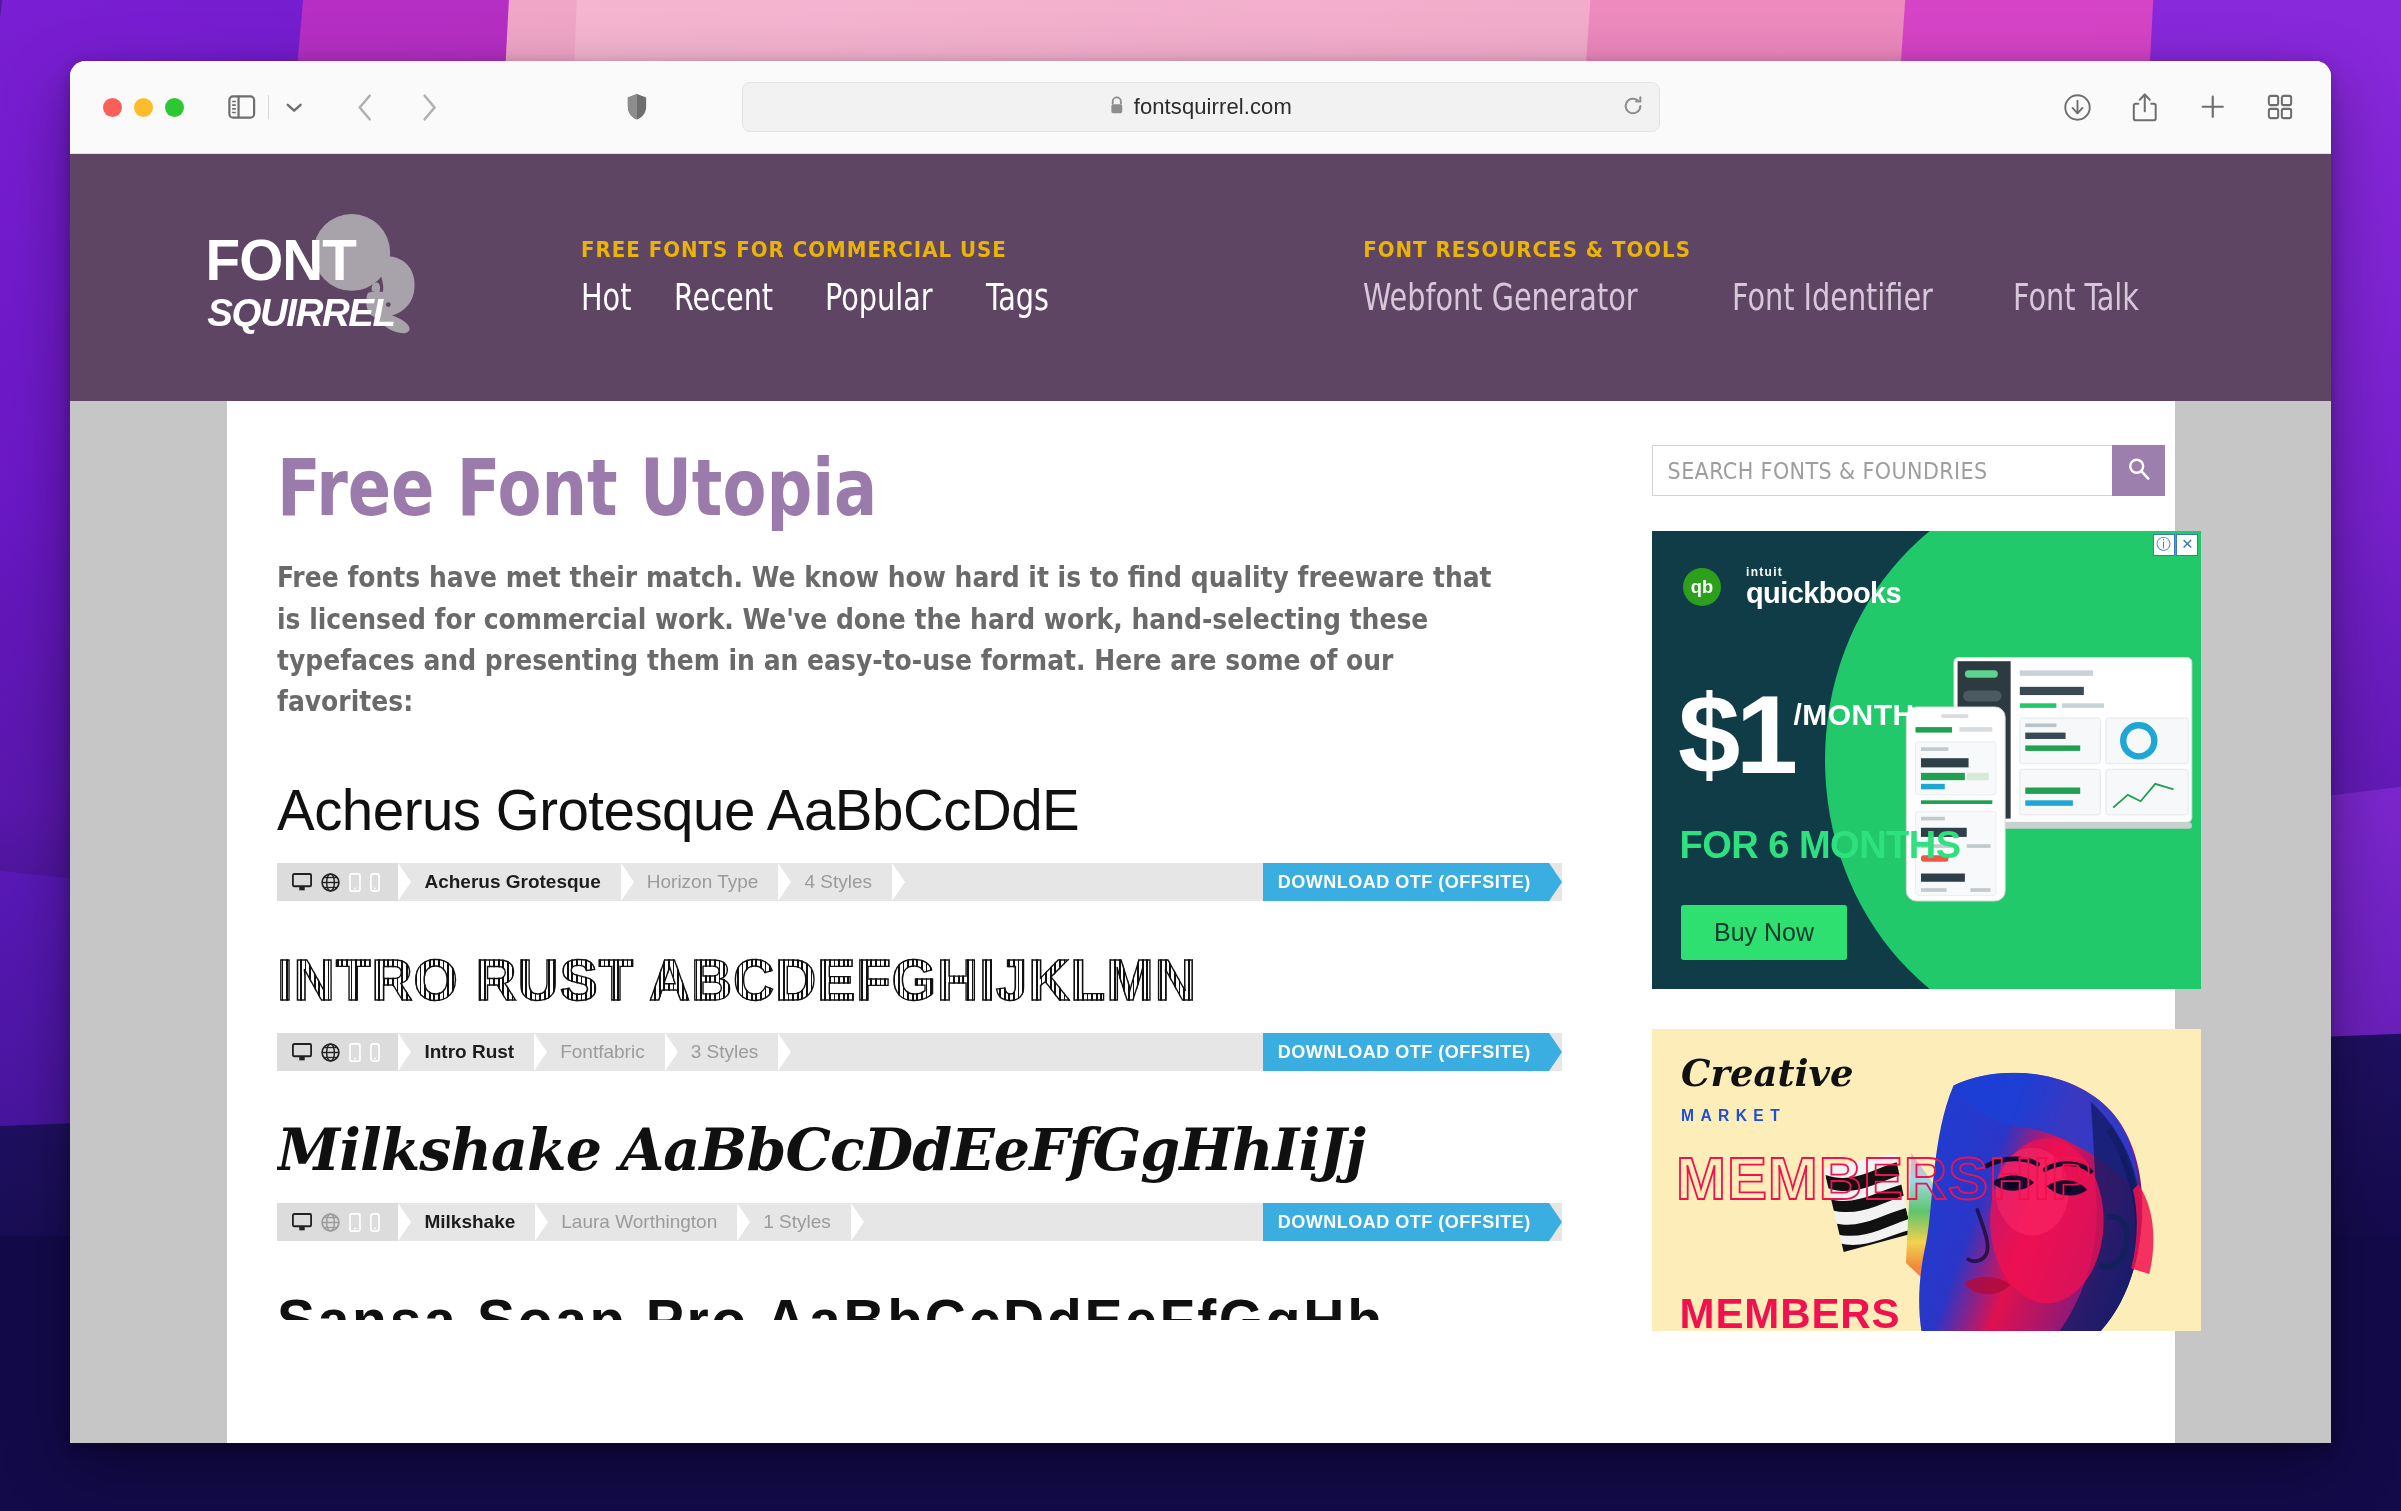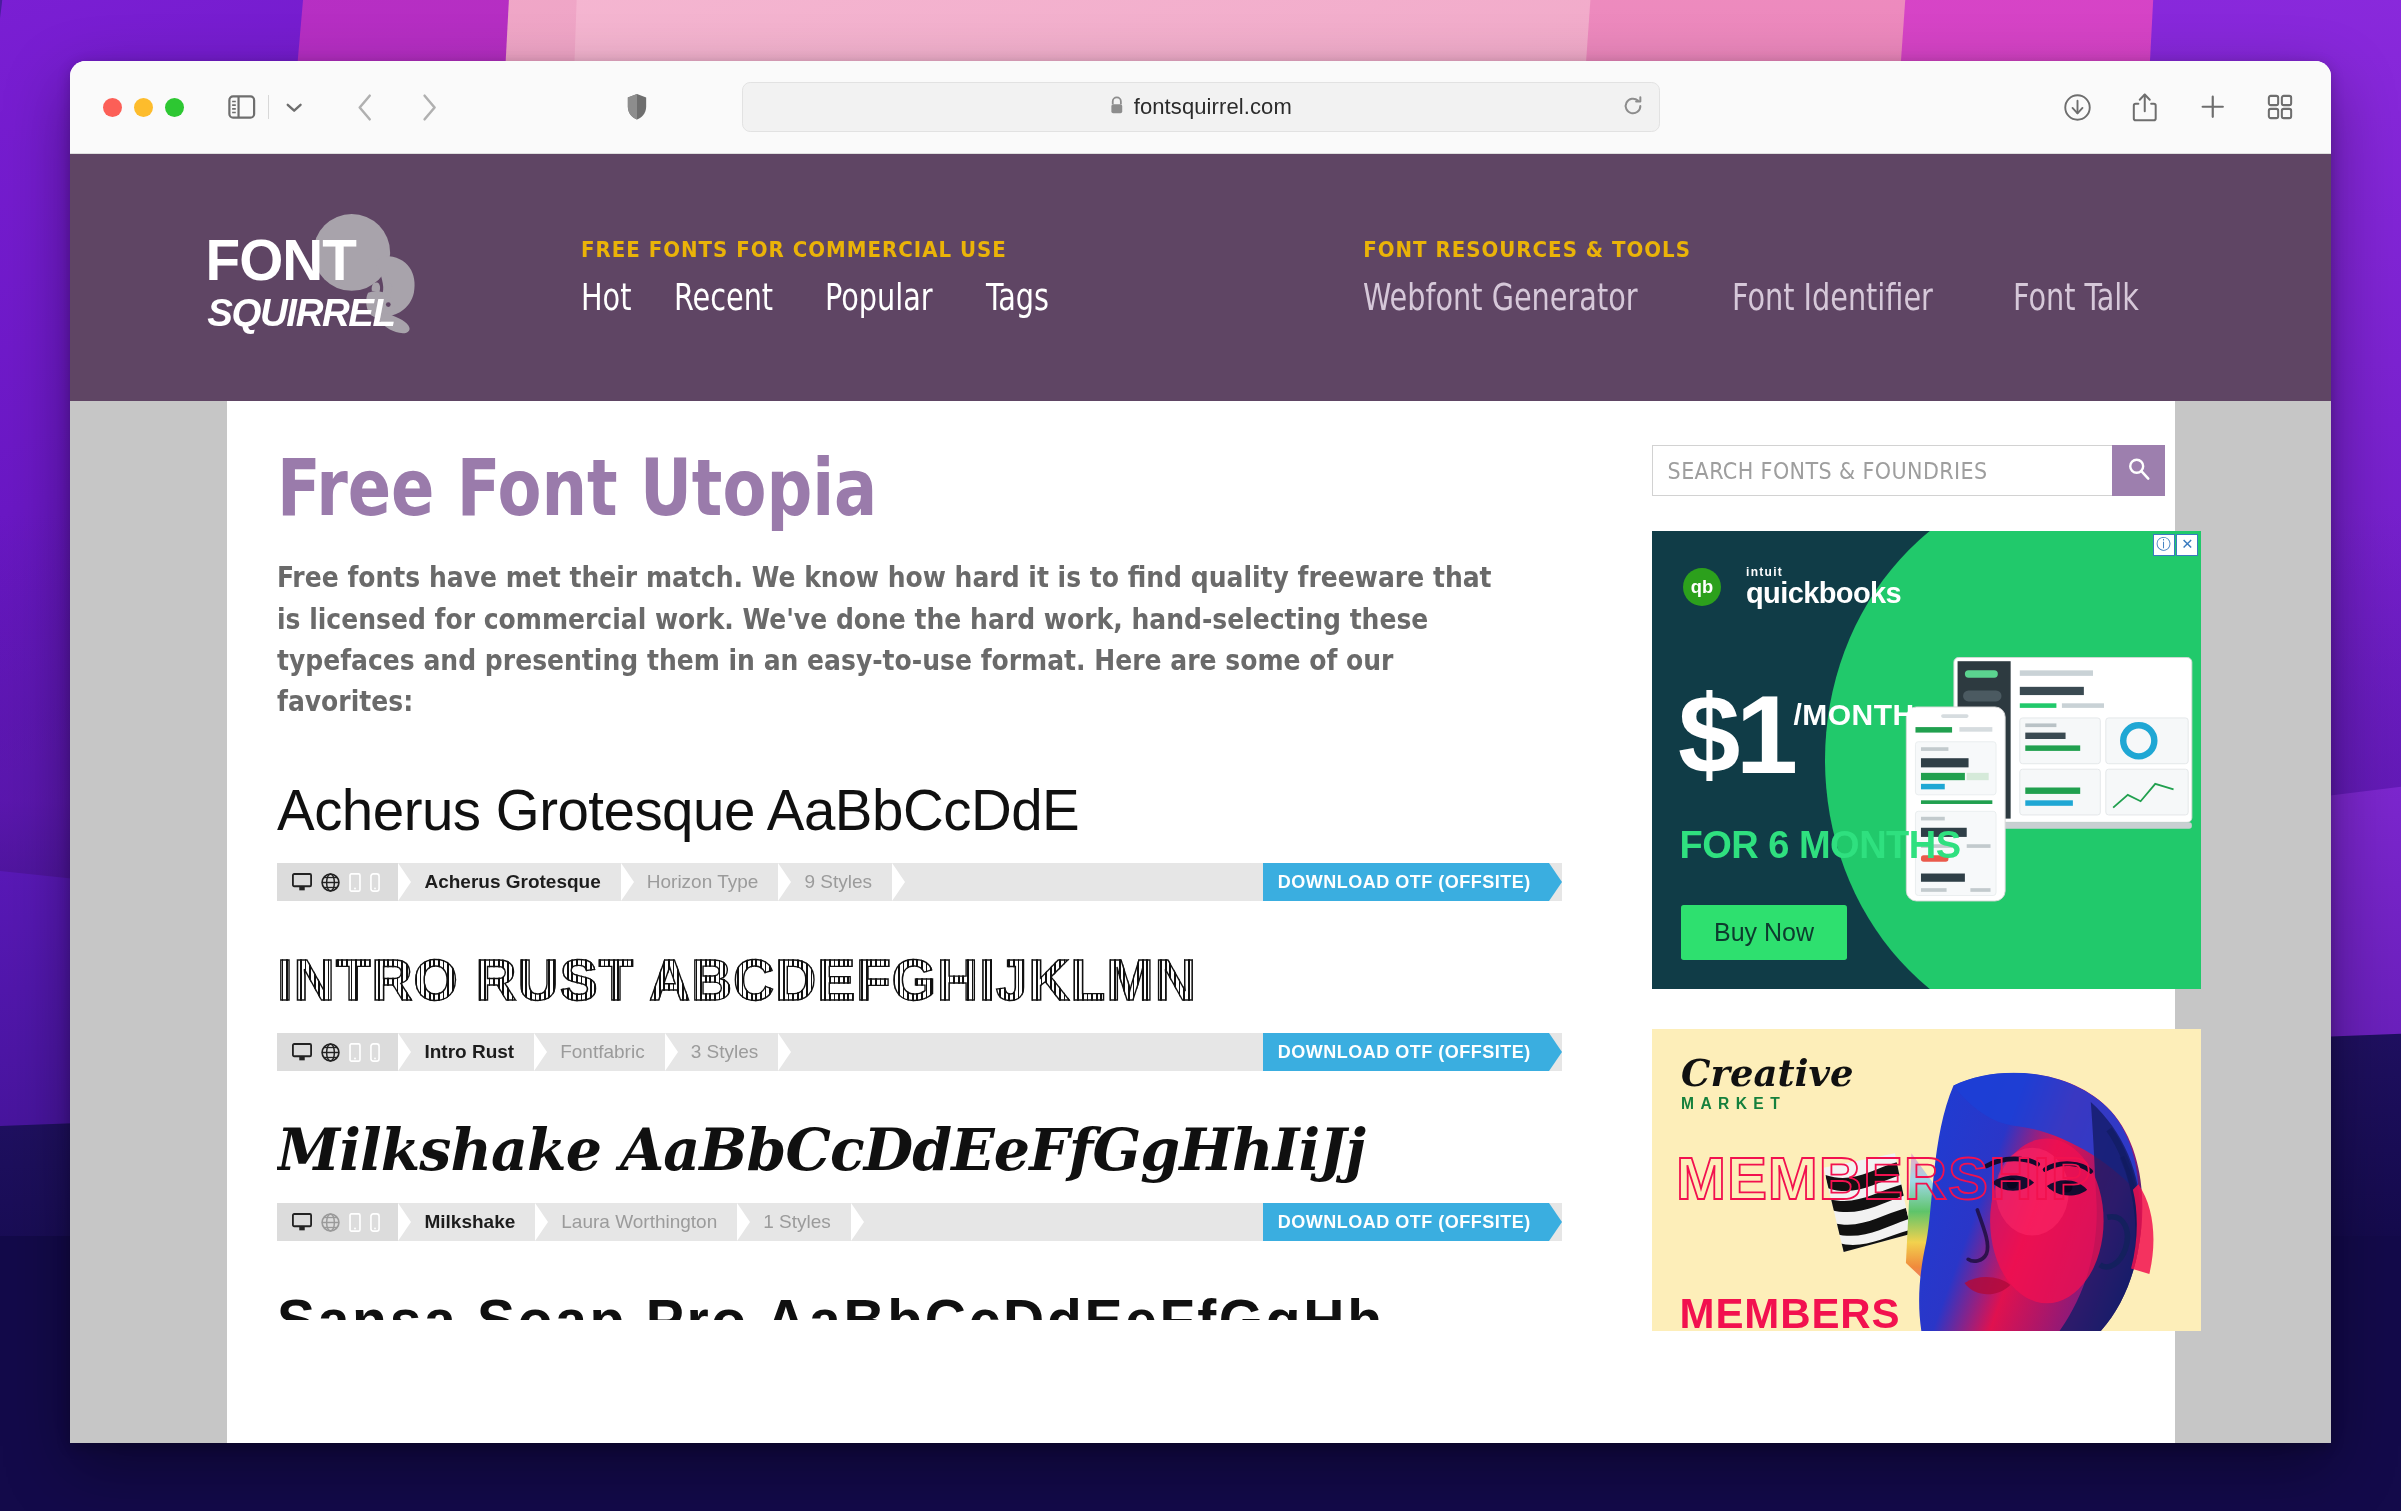--- a/index.html
+++ b/index.html
@@ -347,21 +347,21 @@
 
   
   #ad-cm {
     position: relative;
     width: 549px; height: 302px;
     background: #fdeeb9;
     overflow: hidden;
   }
   .cm-logo { position: absolute; left: 29px; top: 26px; z-index: 6; }
   .cm-script { font-family: "DejaVu Serif", serif; font-style: italic; font-weight: bold; font-size: 37px; color: #111; line-height: 1; }
-  .cm-market { font-size: 15.6px; font-weight: bold; letter-spacing: 6.4px; color: #15803d; margin-top: 3px; }
+  .cm-market { font-size: 15.6px; font-weight: bold; letter-spacing: 6.4px; color: #1d4ed8; margin-top: 15px; }
   .cm-membership {
     position: absolute; left: 24px; top: 115px; z-index: 7;
     font-size: 60px; font-weight: bold; letter-spacing: 0.9px;
     color: transparent; -webkit-text-stroke: 1.8px #f2114f;
     white-space: nowrap;
   }
   .cm-members {
     position: absolute; left: 27.5px; bottom: -7.3px; z-index: 7;
     font-size: 42px; font-weight: bold; color: #f2114f; letter-spacing: 0.9px;
   }
@@ -564,21 +564,21 @@
                     <rect x="1" y="1" width="9" height="19" rx="2.6" fill="none" stroke="#ffffff" stroke-width="1.8"></rect>
                     <circle cx="5.5" cy="17" r="1" fill="#ffffff"></circle>
                   </svg>
                 </span>
             </div>
             <div class="chev"></div>
             <div class="seg seg-name">Acherus Grotesque</div>
             <div class="chev"></div>
             <div class="seg seg-foundry">Horizon Type</div>
             <div class="chev"></div>
-            <div class="seg seg-styles">9 Styles</div>
+            <div class="seg seg-styles">4 Styles</div>
             <div class="chev"></div>
             <div class="meta-spacer"></div>
             <div class="dl-wrap">
               <div class="dl-chev"></div>
               <div class="dl-btn">DOWNLOAD OTF (OFFSITE)</div>
               <div class="dl-tip"></div>
             </div>
           </div>
         </div>
 

